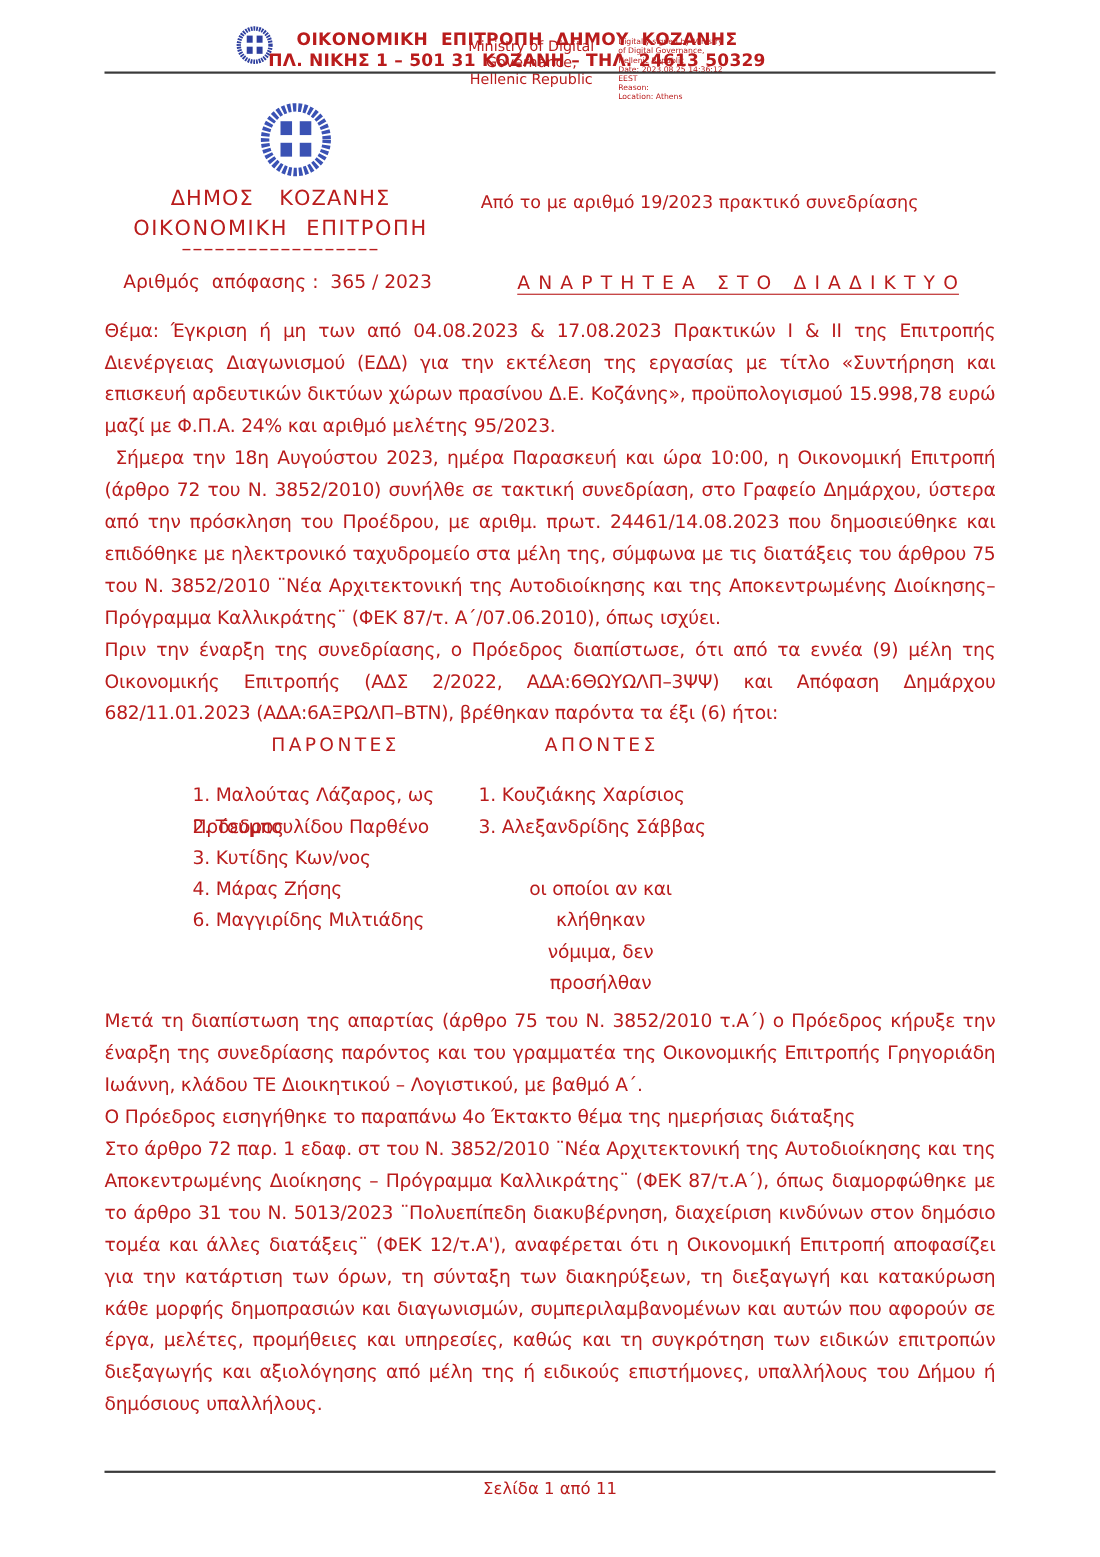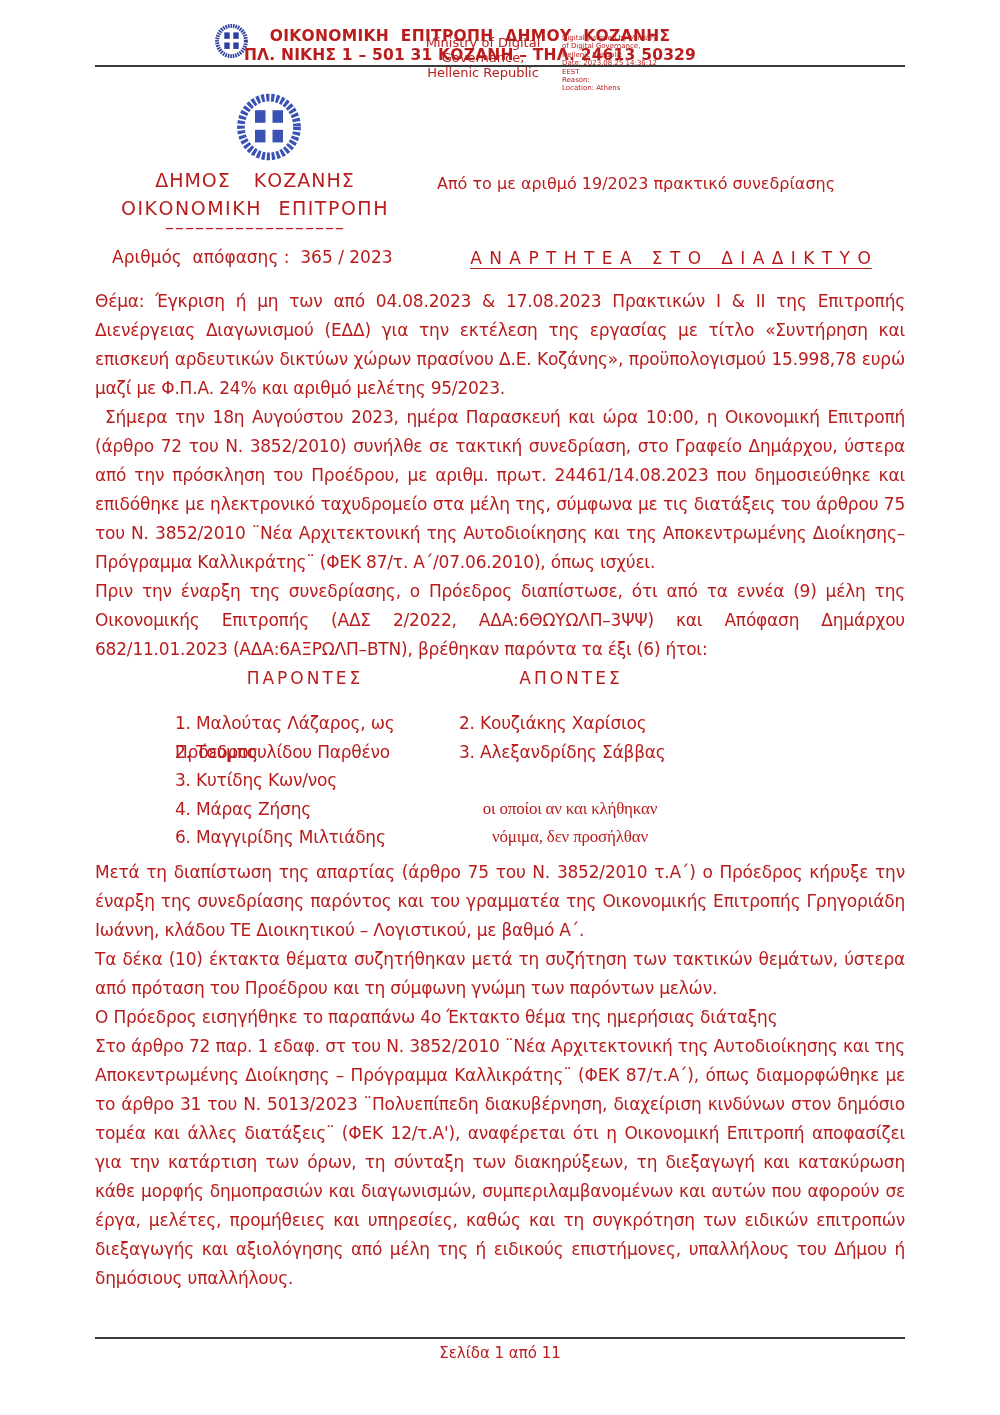--- a/index.html
+++ b/index.html
@@ -44,28 +44,28 @@
   .content { position:absolute; left:95px; top:287px; width:810px;
     font-size:17px; line-height:29px; text-align:justify; letter-spacing:-0.2px; }
   .content p { margin:0; }
   .subject { margin-left:35px; margin-bottom:15px; }
   .para-1 { text-indent:10px; margin-bottom:12px; }
   .para-2 { margin-bottom:10px; }
   .para-3 { margin-bottom:9px; }
   .para-4 { margin-bottom:9px; }
   .para-5 { margin-bottom:9px; }
 
-  .attendance { display:flex; margin-left:80px; margin-bottom:6px; text-align:left;gap:24px; }
+  .attendance { display:flex; margin-left:80px; margin-bottom:6px; text-align:left; }
   .col-present { width:260px; }
   .col-absent  { width:260px; }
   .att-header { text-align:center; letter-spacing:3px; margin-bottom:16px; }
   .col-absent .att-header { width:224px; }
   .att-item { line-height:28.5px; height:28.5px; }
   .att-spacer { height:28.5px; }
-  .absent-note { margin-left:18px; width:186px; text-align:center; line-height:28.5px;font-family:Liberation Serif, serif; }
+  .absent-note { margin-left:18px; width:186px; text-align:center; line-height:28.5px; }
 
   
   .footer-rule { position:absolute; left:95px; top:1337px; width:810px; height:2px; background:#3a3a3a; }
   .footer-text { position:absolute; left:95px; top:1343px; width:810px; text-align:center;
     font-size:15px; line-height:20px; }
 </style>
 </head>
 <body>
 
 <div class="page">
@@ -125,30 +125,29 @@
       <div class="col-present">
         <div class="att-header">ΠΑΡΟΝΤΕΣ</div>
         <div class="att-item">1. Μαλούτας Λάζαρος, ως Πρόεδρος</div>
         <div class="att-item">2. Τουμπουλίδου Παρθένο</div>
         <div class="att-item">3. Κυτίδης Κων/νος</div>
         <div class="att-item">4. Μάρας Ζήσης</div>
         <div class="att-item">6. Μαγγιρίδης Μιλτιάδης</div>
       </div>
       <div class="col-absent">
         <div class="att-header">ΑΠΟΝΤΕΣ</div>
-        <div class="att-item">2. Κουζιάκης  Χαρίσιος</div>
+        <div class="att-item">1. Κουζιάκης  Χαρίσιος</div>
         <div class="att-item">3. Αλεξανδρίδης Σάββας</div>
         <div class="att-spacer"></div>
         <div class="absent-note">οι οποίοι αν και κλήθηκαν</div>
         <div class="absent-note">νόμιμα, δεν προσήλθαν</div>
       </div>
     </div>
 
     <p class="para-3">Μετά τη διαπίστωση της απαρτίας (άρθρο 75 του Ν. 3852/2010 τ.Α΄) ο Πρόεδρος κήρυξε την έναρξη της συνεδρίασης παρόντος και του γραμματέα της Οικονομικής Επιτροπής Γρηγοριάδη Ιωάννη, κλάδου ΤΕ Διοικητικού – Λογιστικού, με βαθμό Α΄.</p>
-    <p class="para-4">Τα δέκα (10) έκτακτα θέματα συζητήθηκαν μετά τη συζήτηση των τακτικών θεμάτων, ύστερα από πρόταση του Προέδρου και τη σύμφωνη γνώμη των παρόντων μελών.</p>
     <p class="para-5">Ο Πρόεδρος εισηγήθηκε το παραπάνω 4ο Έκτακτο θέμα της ημερήσιας διάταξης</p>
     <p class="para-6">Στο άρθρο 72 παρ. 1 εδαφ. στ του Ν. 3852/2010 ¨Νέα Αρχιτεκτονική της Αυτοδιοίκησης και της Αποκεντρωμένης Διοίκησης – Πρόγραμμα Καλλικράτης¨ (ΦΕΚ 87/τ.Α΄), όπως διαμορφώθηκε με το άρθρο 31 του Ν. 5013/2023 ¨Πολυεπίπεδη διακυβέρνηση, διαχείριση κινδύνων στον δημόσιο τομέα και άλλες διατάξεις¨ (ΦΕΚ 12/τ.Α'), αναφέρεται ότι η Οικονομική Επιτροπή αποφασίζει για την κατάρτιση των όρων, τη σύνταξη των διακηρύξεων, τη διεξαγωγή και κατακύρωση κάθε μορφής δημοπρασιών και διαγωνισμών, συμπεριλαμβανομένων και αυτών που αφορούν σε έργα, μελέτες, προμήθειες και υπηρεσίες, καθώς και τη συγκρότηση των ειδικών επιτροπών διεξαγωγής και αξιολόγησης από μέλη της ή ειδικούς επιστήμονες, υπαλλήλους του Δήμου ή δημόσιους υπαλλήλους.</p>
   </div>
 
   <div class="footer-rule"></div>
   <div class="footer-text">
     <div>Σελίδα 1 από 11</div>
   </div>
 
 </div>

